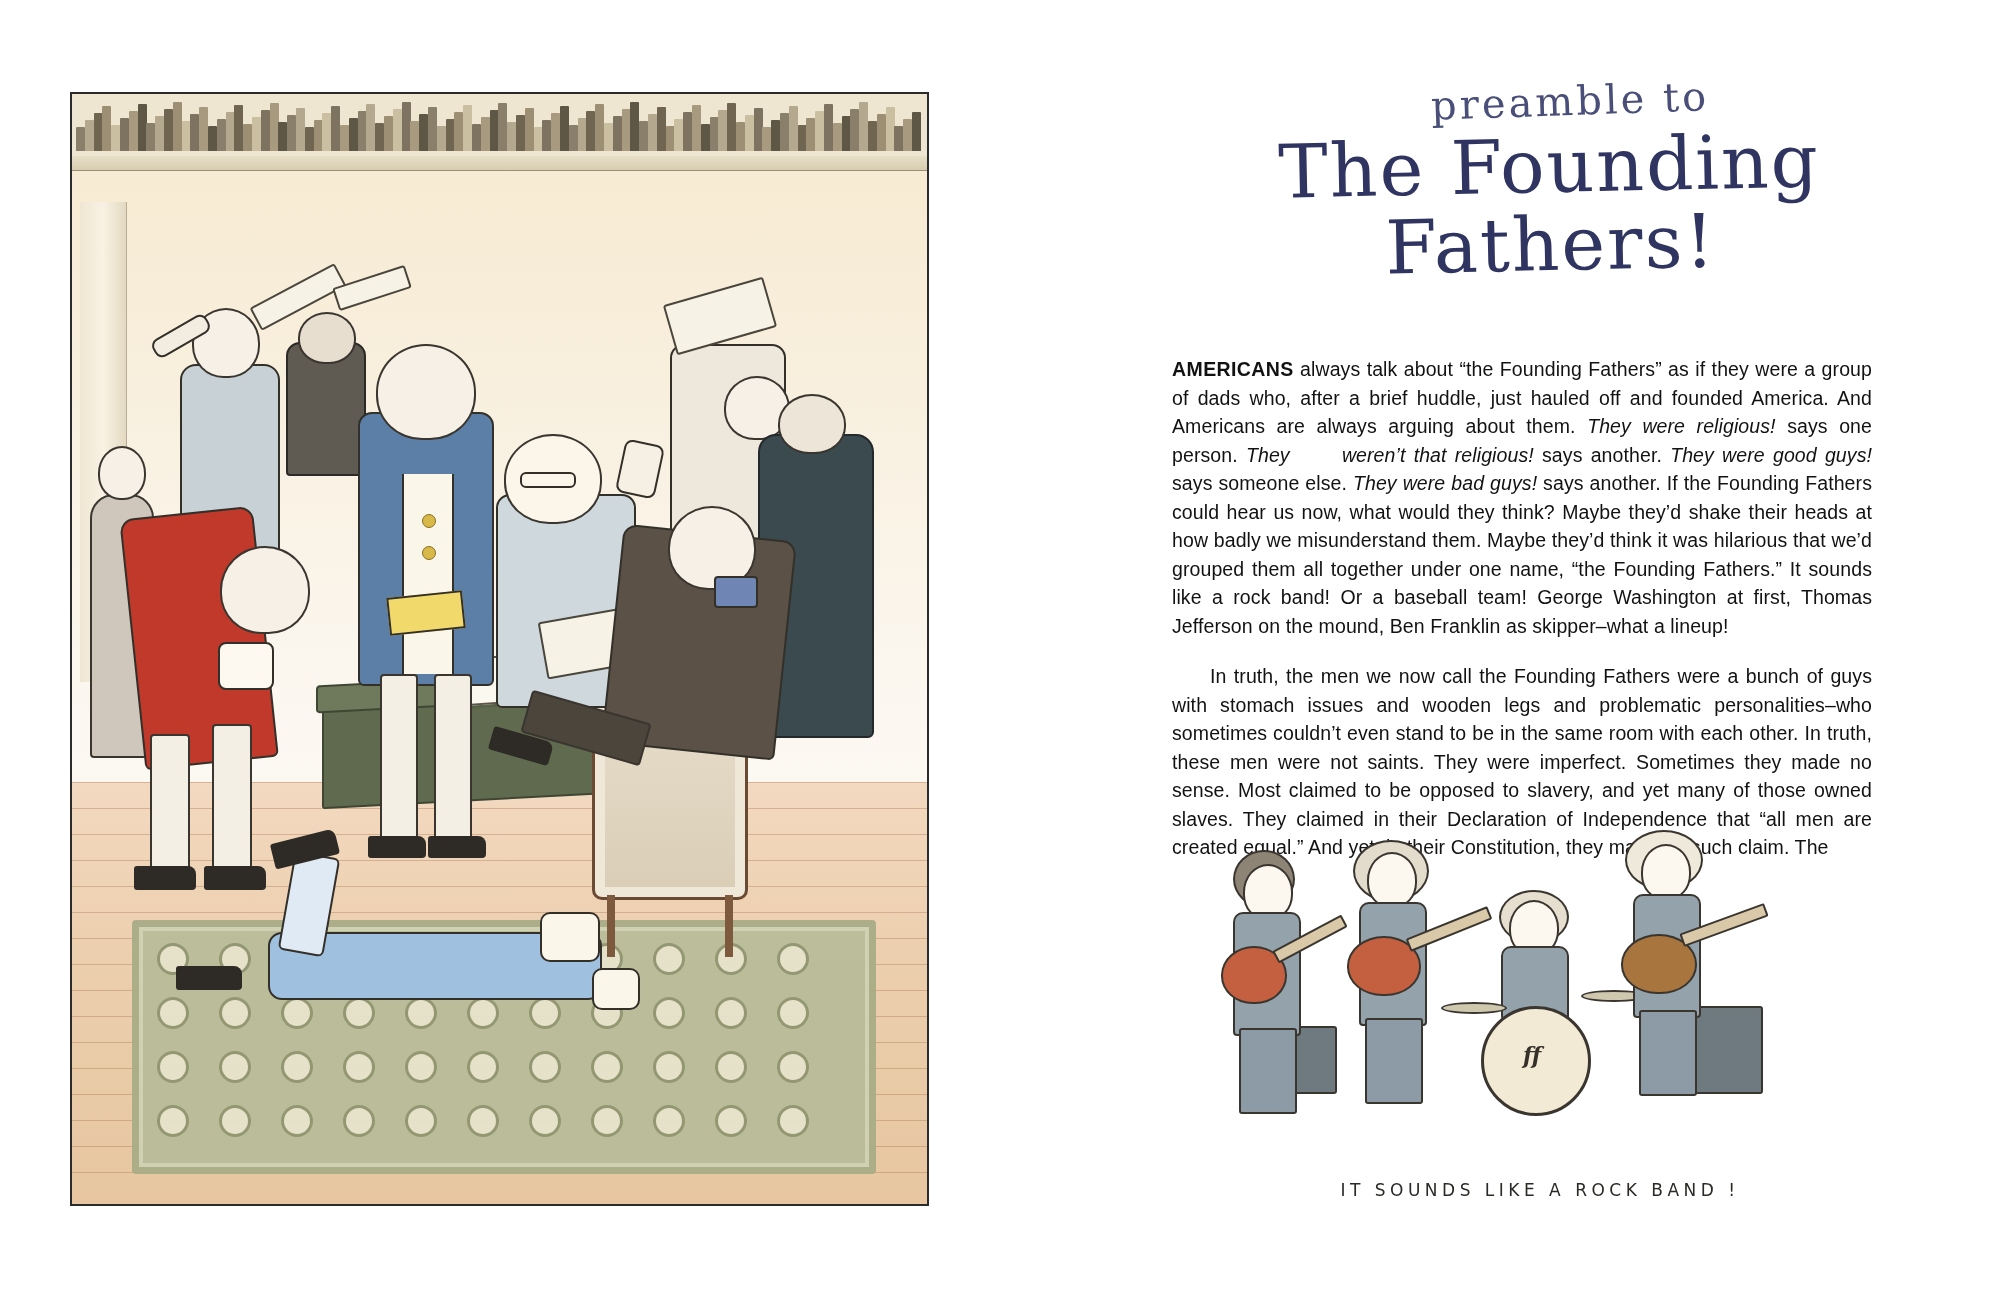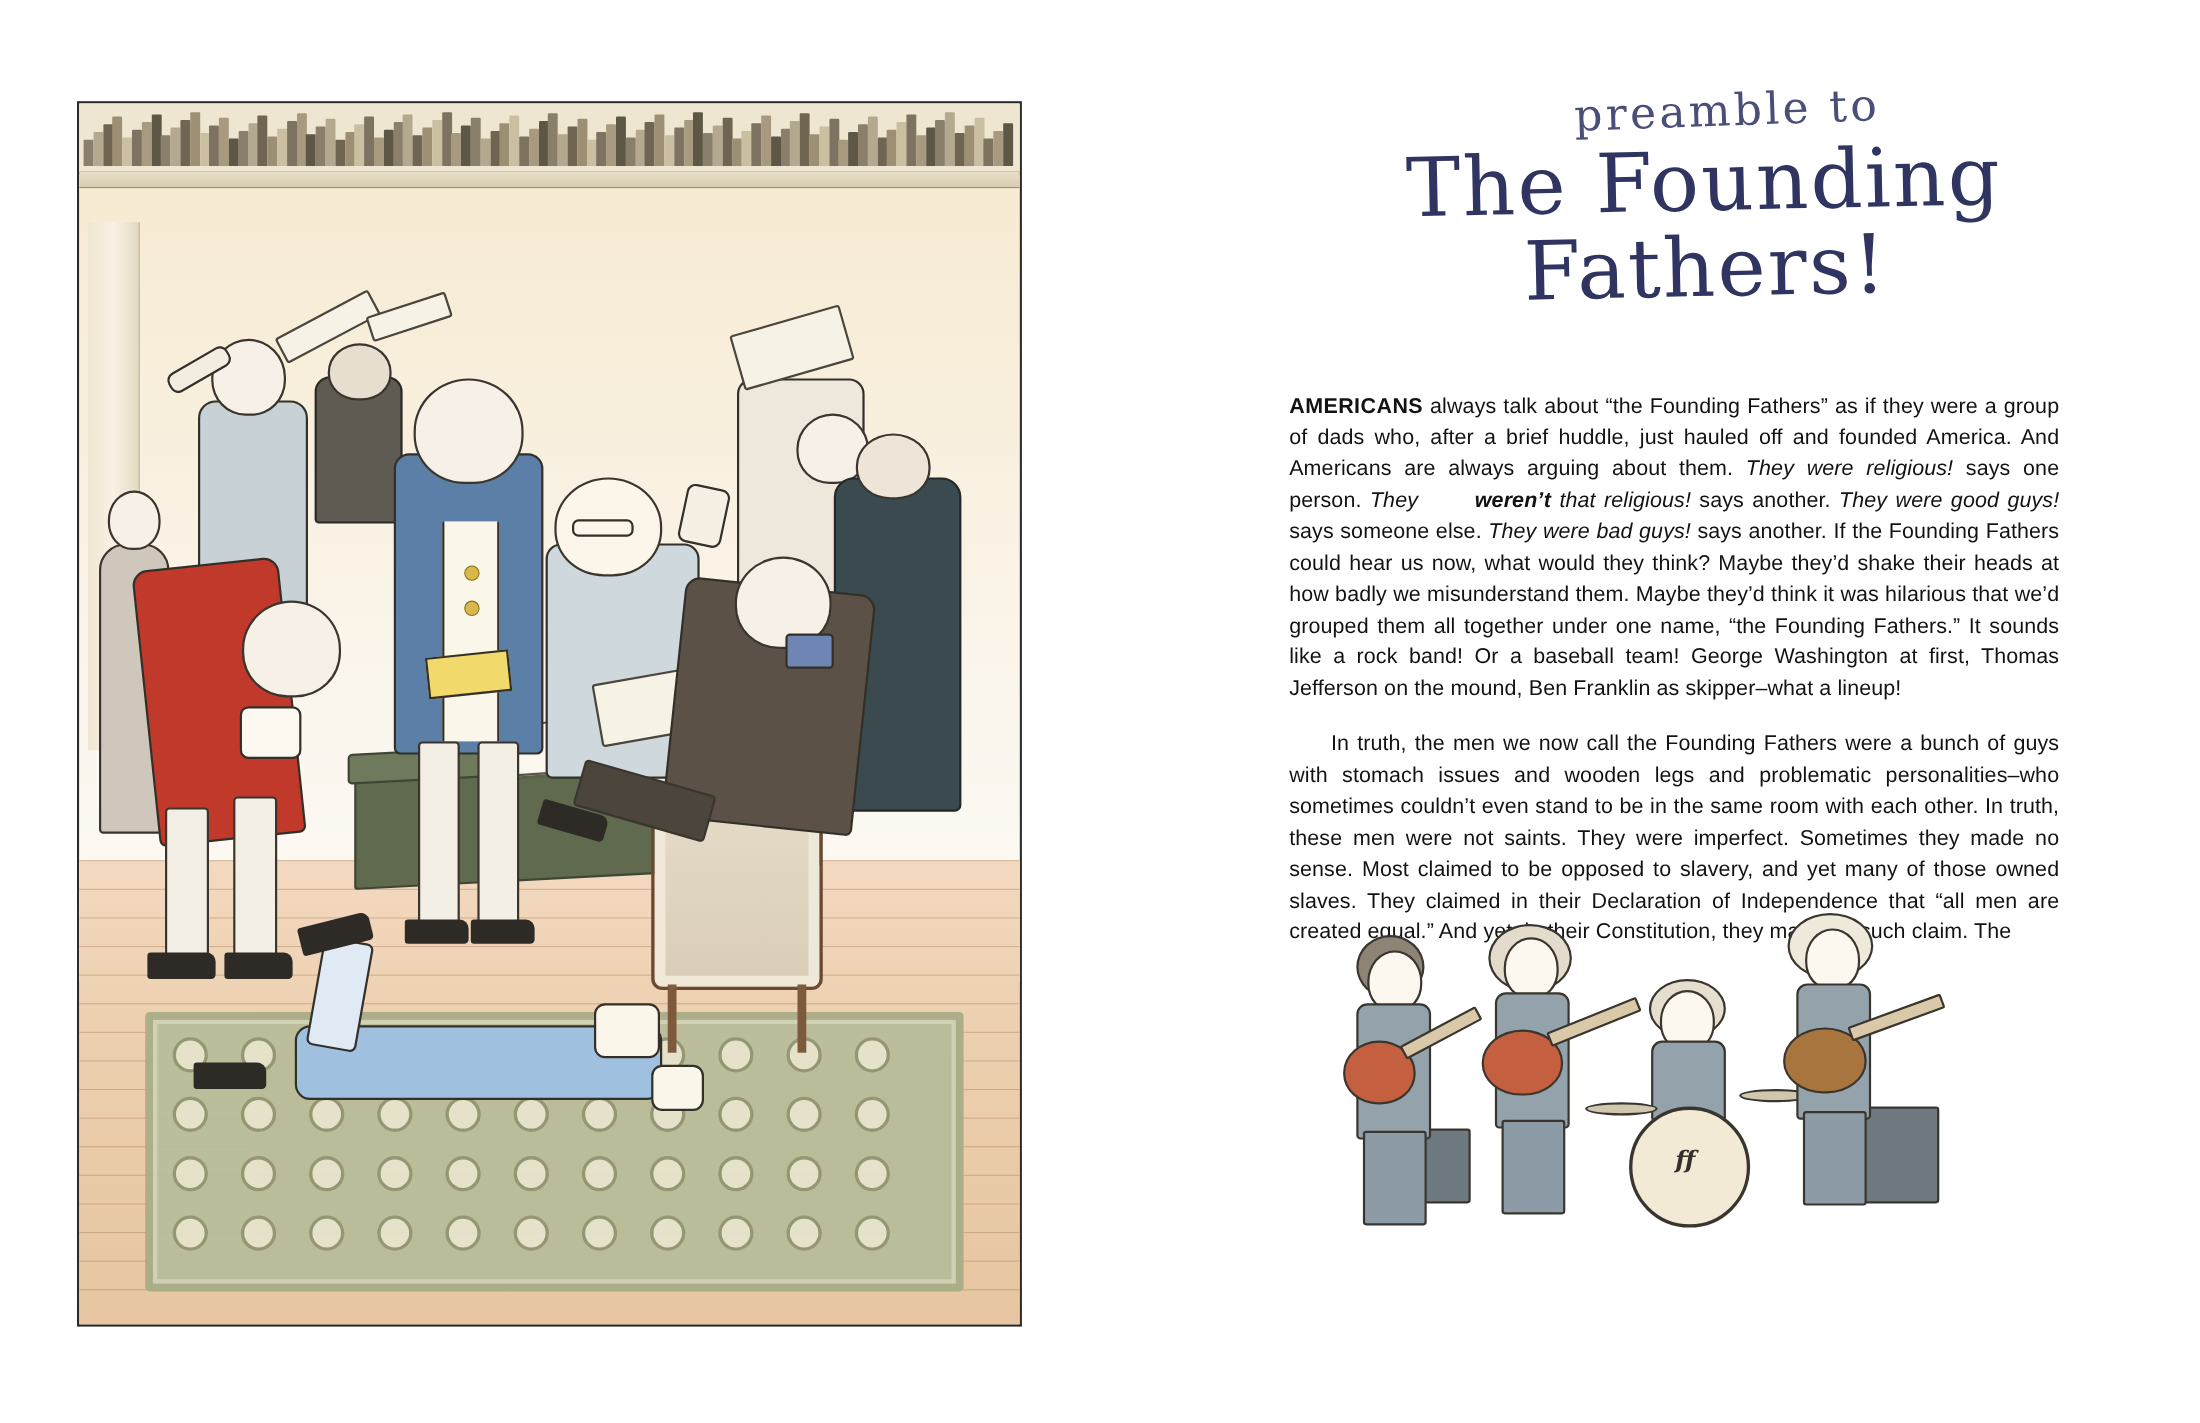--- a/index.html
+++ b/index.html
@@ -232,21 +232,21 @@
     margin: 0 0 22px 0;
     font-size: 19.5px;
     line-height: 28.5px;
     text-align: justify;
     color: #121212;
     letter-spacing: .1px;
   }
   p.body.indent { text-indent: 38px; }
   .lead { font-weight: bold; letter-spacing: .4px; }
   em { }
-  .bolditalic { font-style: italic; font-weight: bold; margin-left: 44px; }
+  .bolditalic { font-style: italic; font-weight: normal; margin-left: 44px; }
 
   
   .band {
     position: absolute;
     left: 155px;
     top: 830px;
     width: 640px;
     height: 320px;
   }
   .musician { position: absolute; }
@@ -625,14 +625,15 @@
       <div class="musician" style="left:400px; top:0px;">
         <div class="m-hair" style="left:10px; top:0px; width:74px; height:56px; background:#efe9dc;"></div>
         <div class="m-head" style="left:26px; top:14px;"></div>
         <div class="m-body" style="left:18px; top:64px;"></div>
         <div class="m-legs" style="left:24px; top:180px;"></div>
         <div class="guitar-body" style="left:6px; top:104px; width:72px; height:56px; background:#a9753f;"></div>
         <div class="guitar-neck" style="left:64px; top:88px; width:86px; height:10px; transform:rotate(-20deg);"></div>
       </div>
     </div>
 
+    <div class="band-caption">IT SOUNDS LIKE A ROCK BAND !</div>
   </div>
 </div>
 
 </body></html>

